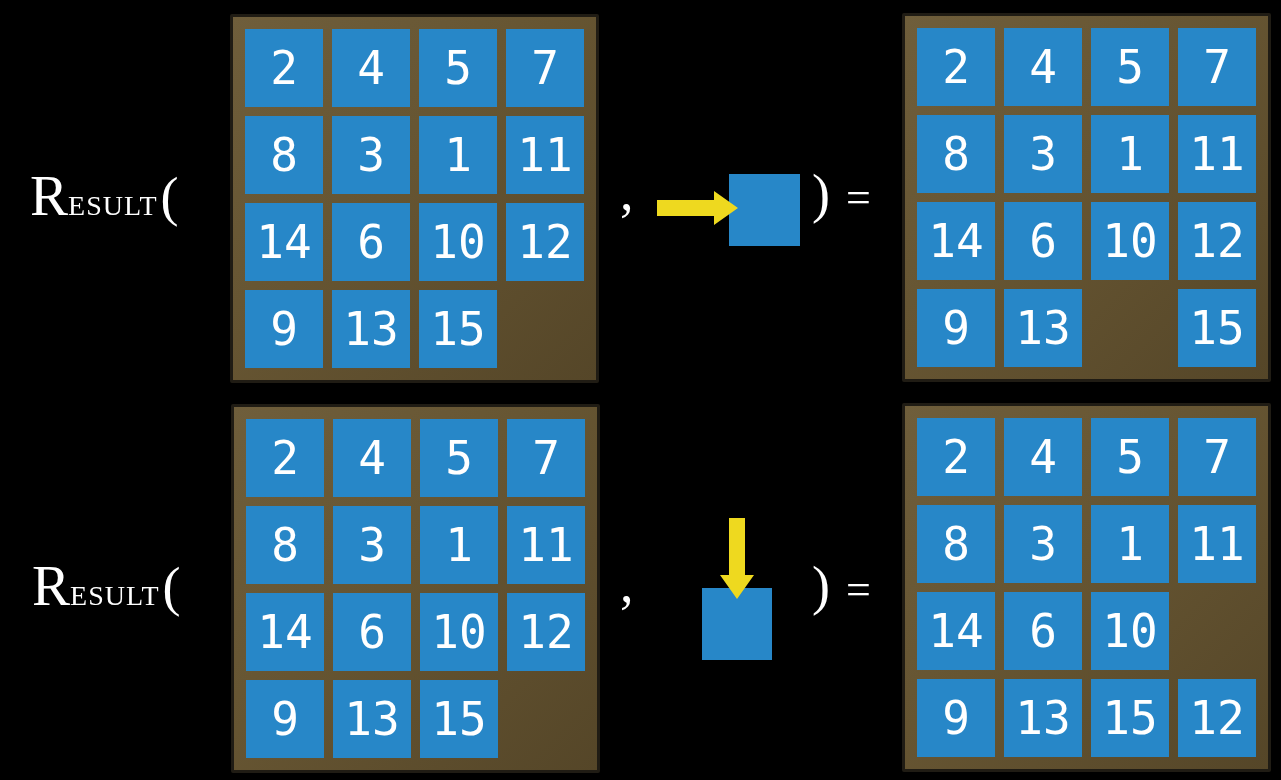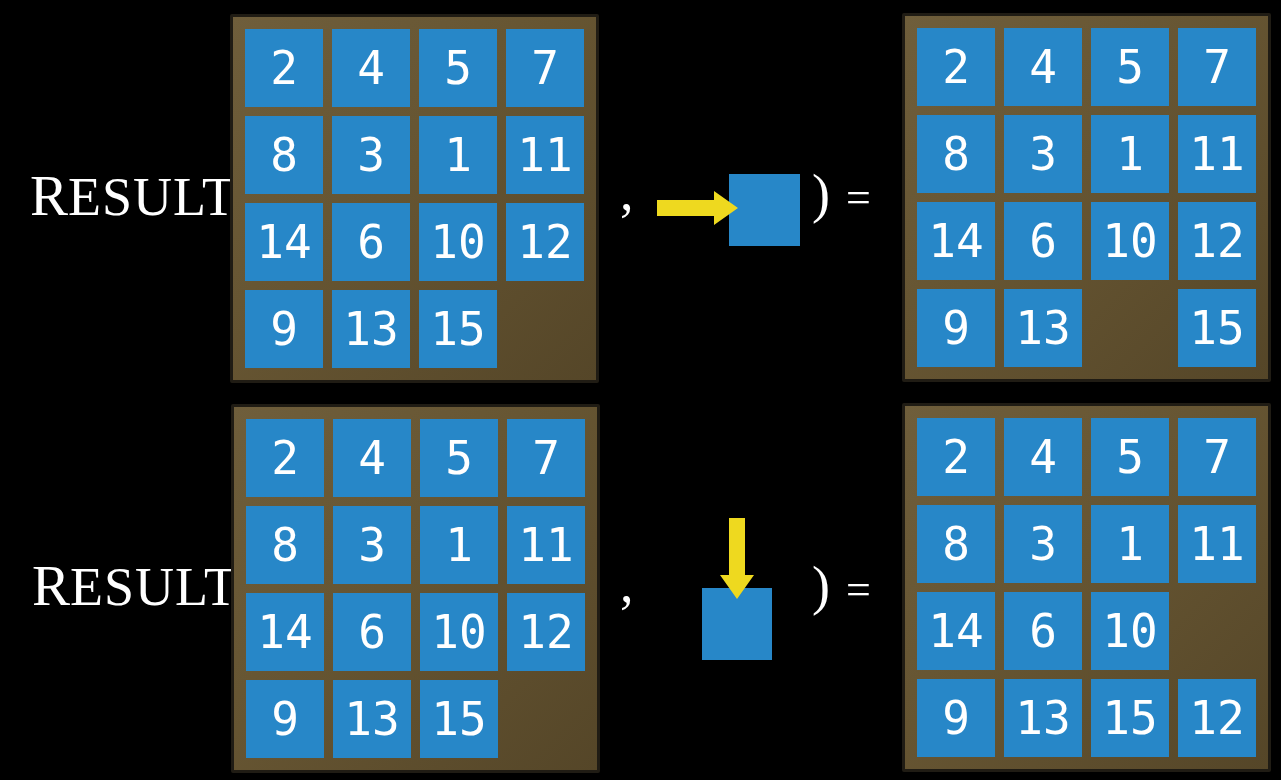--- a/index.html
+++ b/index.html
@@ -43,21 +43,21 @@
   #board-r2-after {left:902px;top:403px;}
 
   
   .result-label{
     position:absolute;
     display:flex;align-items:baseline;
     color:var(--text,#fff);
     white-space:nowrap;
   }
   .result-label .cap{font-size:57px;line-height:1;}
-  .result-label .small{font-size:54px;line-height:1;letter-spacing:1px;}
+  .result-label .small{font-size:28px;line-height:1;letter-spacing:1px;}
   .result-label .open{font-size:54px;line-height:1;margin-left:3px;}
   #label-r1{left:30px;top:167px;}
   #label-r2{left:32px;top:557px;}
 
   
   .comma{
     position:absolute;
     color:var(--text,#fff);
     font-size:54px;line-height:1;
   }

